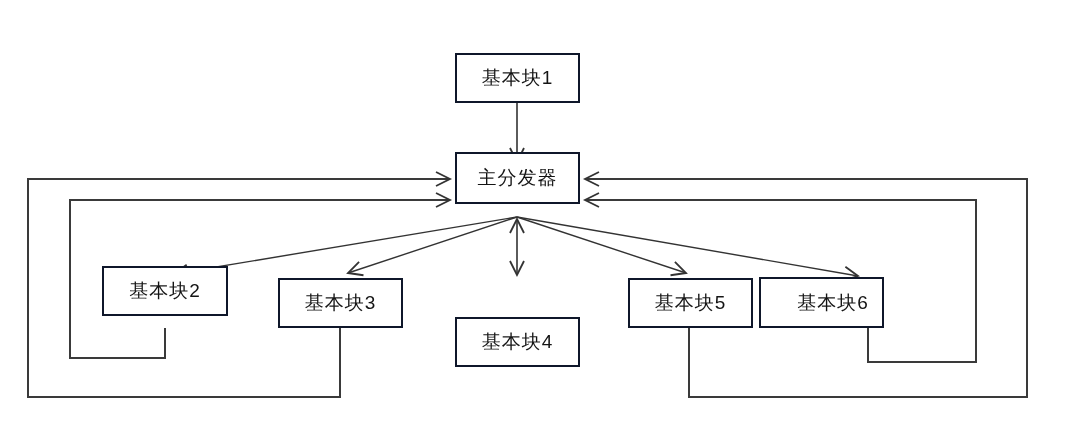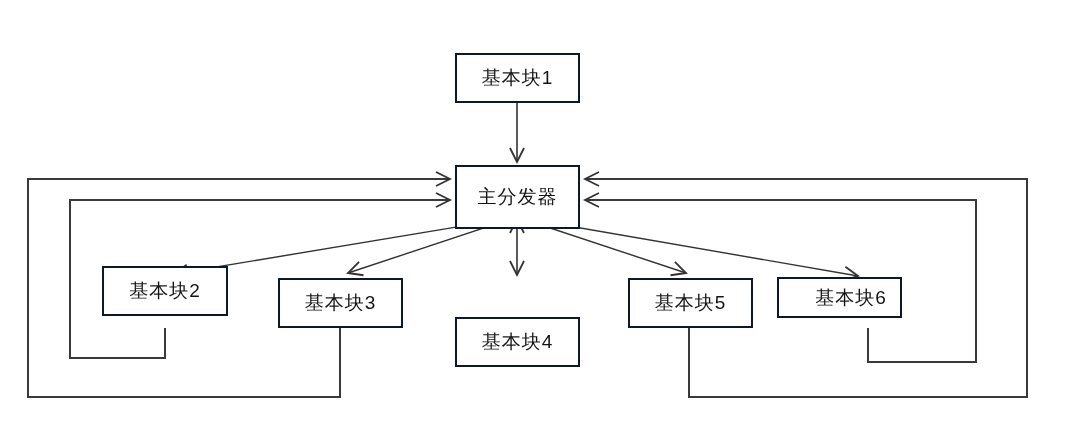--- a/index.html
+++ b/index.html
@@ -30,26 +30,26 @@
     border: 2px solid #0f172a;
     background: #ffffff;
     display: flex;
     align-items: center;
     justify-content: center;
     font-size: 19px;
     letter-spacing: 1px;
     color: #141414;
   }
   .node-block1     { left: 455px; top: 53px;  }
-  .node-dispatcher { left: 455px; top: 165px; height: 64px; }
+  .node-dispatcher { left: 455px; top: 152px; height: 52px; }
   .node-block2     { left: 102px; top: 266px; width: 126px; }
   .node-block3     { left: 278px; top: 278px; }
   .node-block4     { left: 455px; top: 278px; margin-top: 39px; }
   .node-block5     { left: 628px; top: 278px; }
-  .node-block6     { left: 777px; top: 277px; height: 41px; padding-left: 23px; }
+  .node-block6     { left: 759px; top: 277px; height: 51px; padding-left: 23px; }
   .watermark {
     position: absolute;
     right: 28px;
     top: 404px;
     font-family: "DejaVu Sans Mono", "Liberation Mono", monospace;
     font-size: 23px;
     letter-spacing: 1px;
     color: #6f6f6f;
     white-space: nowrap;
   }

